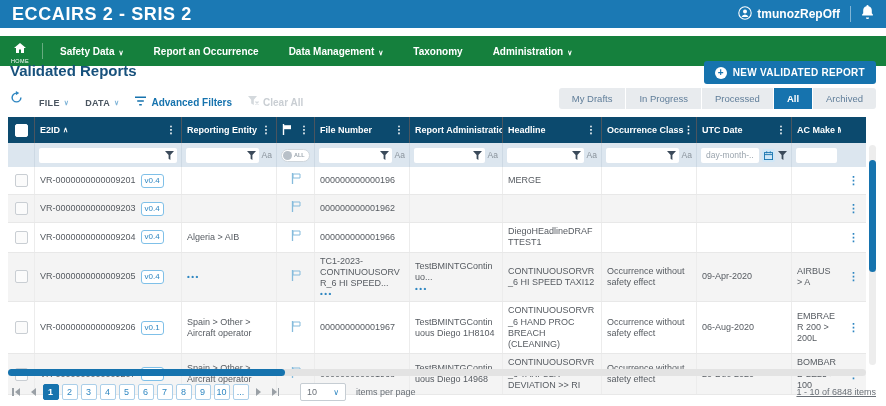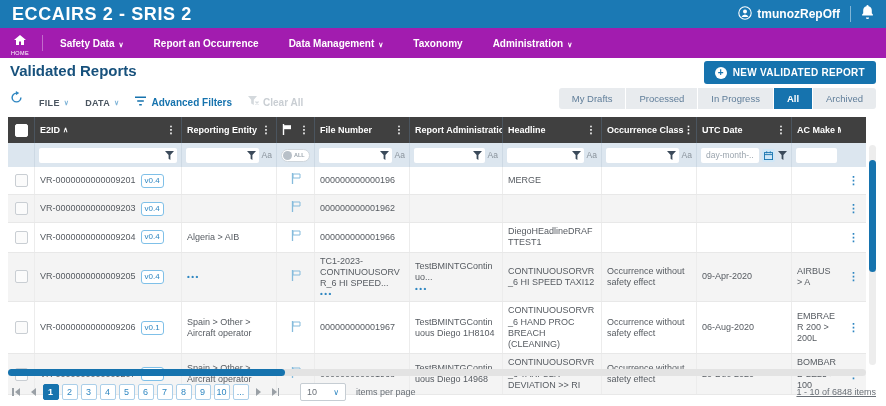--- a/index.html
+++ b/index.html
@@ -8,21 +8,21 @@
 
   
   .topbar{position:absolute;left:0;top:0;width:100%;height:28px;background:#1b79b4;
           display:flex;align-items:center;justify-content:space-between;box-sizing:border-box;padding:0 12px;}
   .logo{color:#fff;font-weight:bold;font-size:18px;letter-spacing:.6px;}
   .top-right{display:flex;align-items:center;gap:10px;}
   .userchip{display:flex;align-items:center;gap:5px;color:#fff;font-size:12px;font-weight:bold;}
   .top-divider{width:1px;height:16px;background:rgba(255,255,255,.45);}
 
   
-  .navbar{position:absolute;left:0;top:28px;width:100%;height:30px;background:#a21caf;
+  .navbar{position:absolute;left:0;top:36px;width:100%;height:30px;background:#15803d;
           display:flex;align-items:center;color:#fff;}
   .home-item{width:40px;display:flex;flex-direction:column;align-items:center;justify-content:center;gap:1px;cursor:pointer;}
   .home-item .hlabel{font-size:5.5px;letter-spacing:.4px;}
   .nav-divider{width:1px;height:16px;background:rgba(255,255,255,.35);margin:0 2px;}
   .nav-item{padding:0 15px;font-size:10px;font-weight:bold;display:flex;align-items:center;gap:4px;cursor:pointer;}
   .chev{font-size:7px;line-height:1;position:relative;top:1px;}
 
   
   .page-title{position:absolute;left:10px;top:62px;font-size:15px;font-weight:bold;color:#17517c;}
   .new-btn{position:absolute;right:10px;top:61px;height:23px;background:#1673ae;border-radius:3px;
@@ -41,21 +41,21 @@
   
   .tabs{position:absolute;right:10px;top:88px;display:flex;}
   .tab{height:21px;display:flex;align-items:center;padding:0 13px;background:#e8ebee;color:#5f7d99;
        font-size:9.5px;border-right:1px solid #fff;cursor:pointer;}
   .tab:first-child{border-radius:3px 0 0 3px;}
   .tab:last-child{border-radius:0 3px 3px 0;border-right:none;}
   .tab.active{background:#1673ae;color:#fff;font-weight:bold;}
 
   
   .table{position:absolute;left:8px;top:117px;width:858px;}
-  .thead{display:flex;height:26px;background:#404040;color:#fff;}
+  .thead{display:flex;height:26px;background:#0c4a6e;color:#fff;}
   .hc{display:flex;align-items:center;justify-content:space-between;box-sizing:border-box;
       padding:0 5px;font-size:9px;font-weight:bold;border-right:1px solid #4b555f;overflow:hidden;}
   .hc .lblgrp{display:flex;align-items:center;gap:3px;white-space:nowrap;}
   .kebab-w{color:#fff;font-size:10px;font-weight:bold;cursor:pointer;line-height:1;}
   .caret{font-size:7px;}
 
   .tfilter{display:flex;height:24px;background:#dce6ef;}
   .fc{display:flex;align-items:center;gap:3px;box-sizing:border-box;padding:0 4px;border-right:1px solid #cdd9e4;height:100%;overflow:hidden;}
   .fbox{flex:1;height:15px;background:#fff;border-radius:2px;display:flex;align-items:center;padding:0 3px;box-sizing:border-box;min-width:0;}
   .fbox input{border:0;outline:none;width:100%;min-width:0;font-size:8.5px;font-family:"Liberation Sans",sans-serif;color:#565b61;background:transparent;}
@@ -210,22 +210,22 @@
             <path d="M0 0h9L5.8 3.8V9L3.2 7.4V3.8z" fill="#d4d9dd"></path>
             <path d="M7.5 5.5l3 3M10.5 5.5l-3 3" stroke="#d4d9dd" stroke-width="1.2"></path>
           </svg>
       </span>
       <span>Clear All</span>
     </div>
   </div>
 
   <div class="tabs">
     <div class="tab">My Drafts</div>
+    <div class="tab">In Progress</div>
     <div class="tab">Processed</div>
-    <div class="tab">In Progress</div>
     <div class="tab active">All</div>
     <div class="tab">Archived</div>
   </div>
 
   <div class="table">
 
     <div class="thead">
       <div class="hc c-check c-center">
         <span class="cbx hdr"></span>
       </div>

